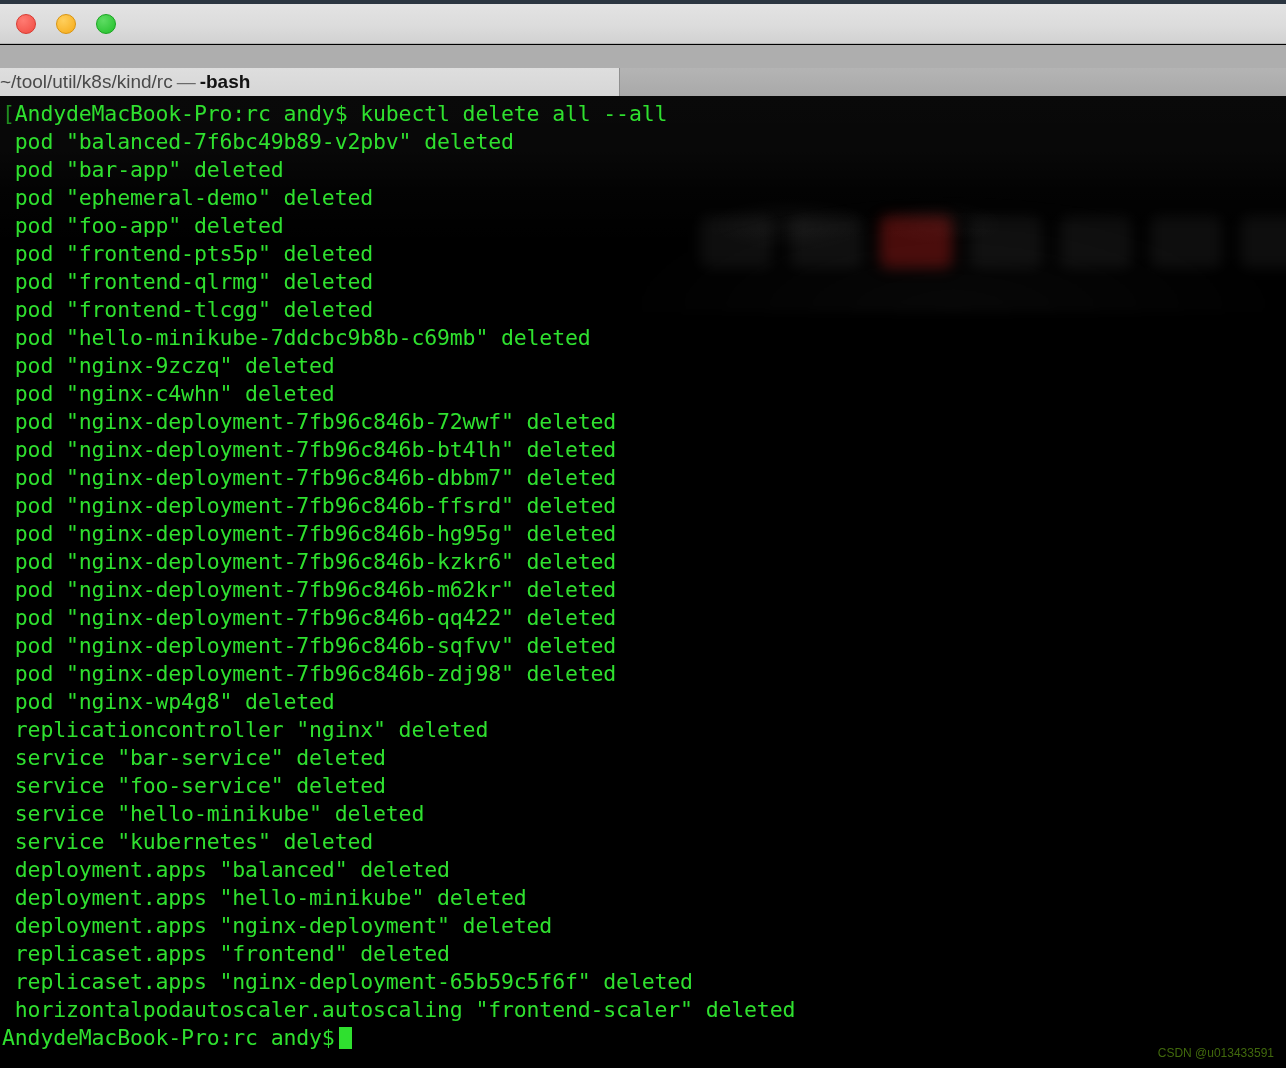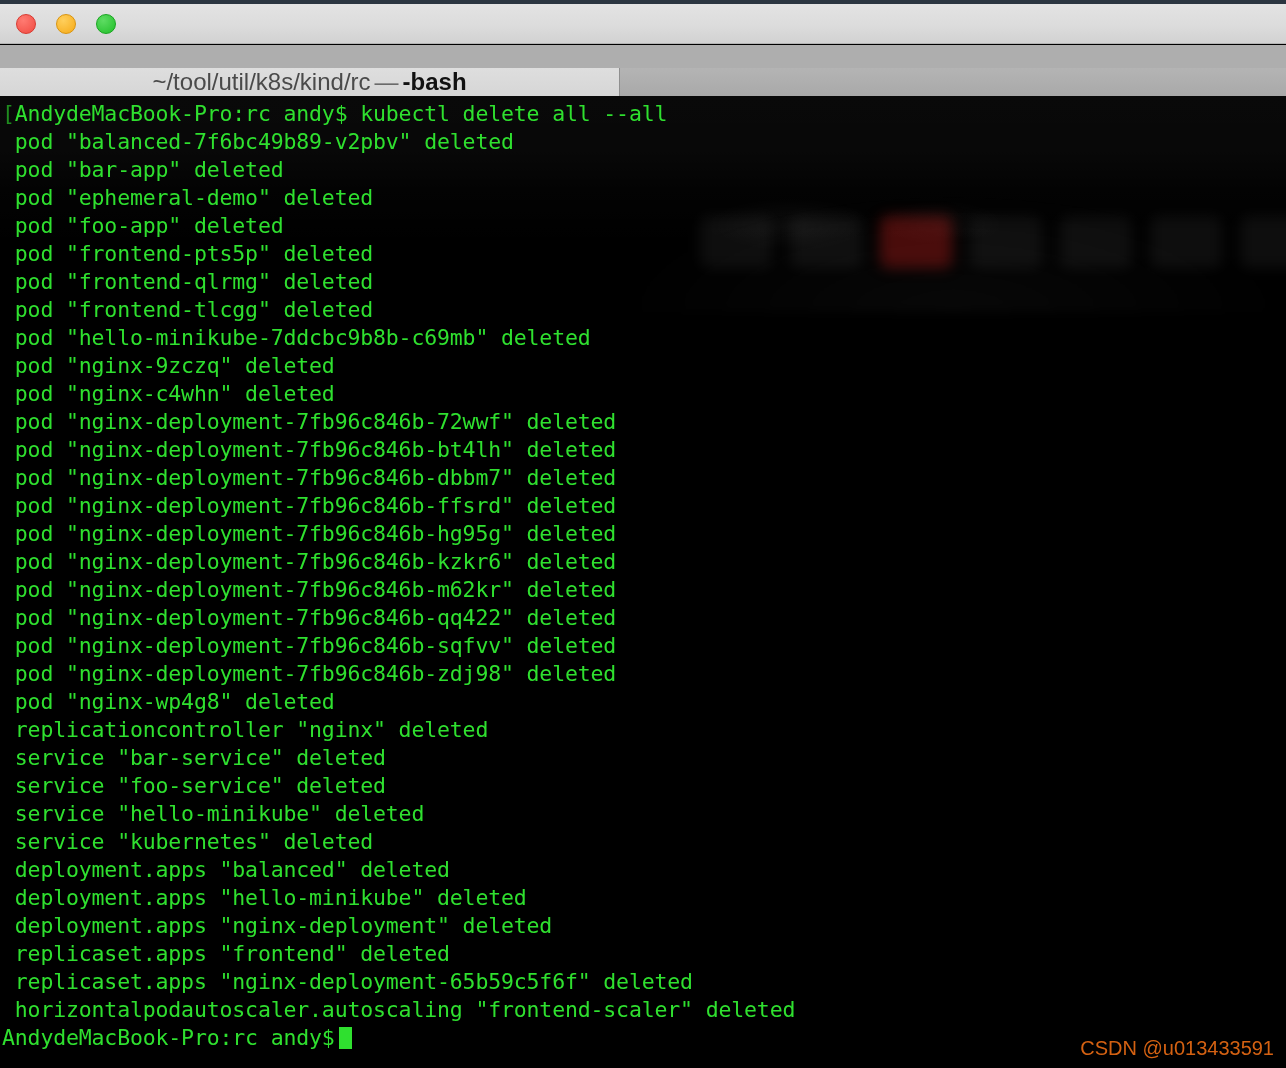--- a/index.html
+++ b/index.html
@@ -56,23 +56,22 @@
     position: absolute;
     left: 0; top: 45px;
     width: 1286px; height: 51px;
     background: #aeaeae;
     display: flex;
     align-items: stretch;
   }
   .tab {
     display: flex;
     align-items: center;
-    justify-content: center;
     font-family: "Liberation Sans", sans-serif;
-    font-size: 24px;
+    font-size: 19px;
     color: #2a2a2a;
     border-right: 1px solid #8f8f8f;
     box-sizing: border-box;
     position: relative;
     overflow: hidden;
     white-space: nowrap;
     margin-top: 23px;
   }
   .tab.active {
     background: linear-gradient(to bottom, #dedede 0%, #d6d6d6 100%);
@@ -165,22 +164,22 @@
     vertical-align: -4px;
     margin-left: 4px;
   }
 
   
   .watermark {
     position: absolute;
     right: 12px;
     bottom: 8px;
     font-family: "Liberation Sans", sans-serif;
-    font-size: 20px;
-    color: #f97316;
+    font-size: 12px;
+    color: #4d7c0f;
     opacity: 0.85;
     white-space: nowrap;
   }
 </style>
 </head>
 <body>
 
 <div id="window">
 
   <div class="desktop-strip"></div>

